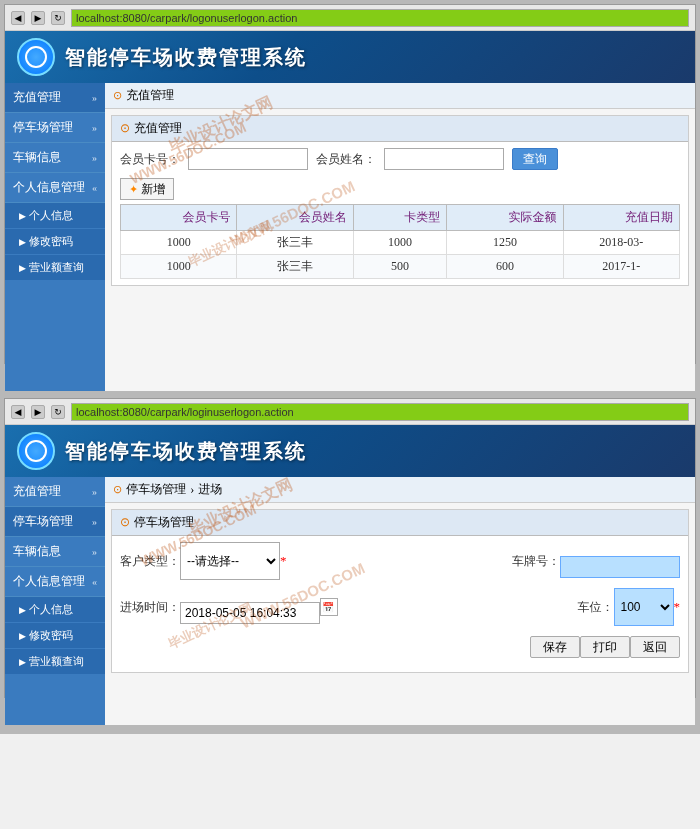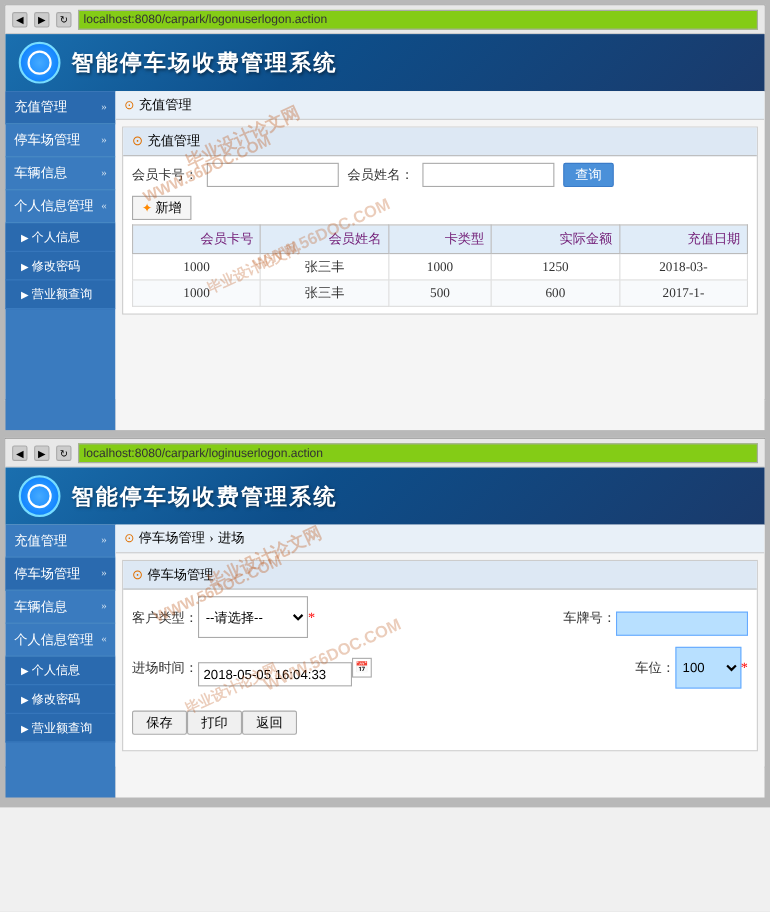--- a/index.html
+++ b/index.html
@@ -483,21 +483,21 @@
               <input class="form-input" type="text" style="width: 140px;" value="2018-05-05 16:04:33">
               <span class="cal-icon">📅</span>
               <span style="flex:1;"></span>
               <span class="form-label">车位：</span>
               <select class="form-select" style="width:60px; background:#b8e0ff; border-color:#6af;">
                 <option>100</option>
               </select>
               <span class="required-star">*</span>
             </div>
 
-            <div class="form-row" style="justify-content:flex-start; margin-top:20px;">
+            <div class="form-row" style="justify-content:flex-end; margin-top:10px;">
               <button class="form-btn">保存</button>
               <button class="form-btn">打印</button>
               <button class="form-btn">返回</button>
             </div>
           </div>
         </div>
       </div>
     </div>
 
     <div style="position:absolute; top:78px; left:100px; right:0; bottom:0; pointer-events:none; z-index:5; overflow:hidden;">

